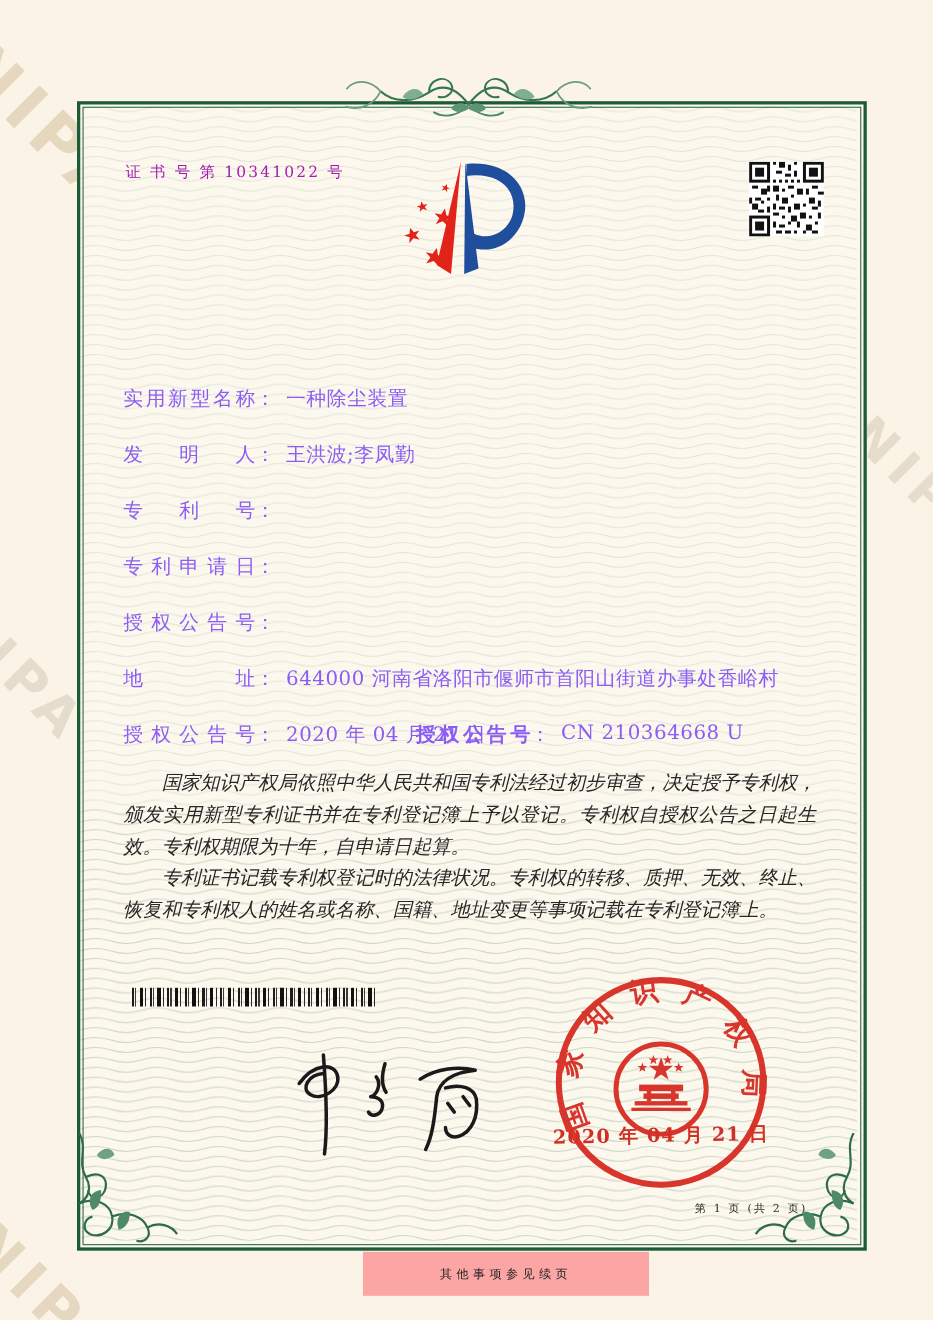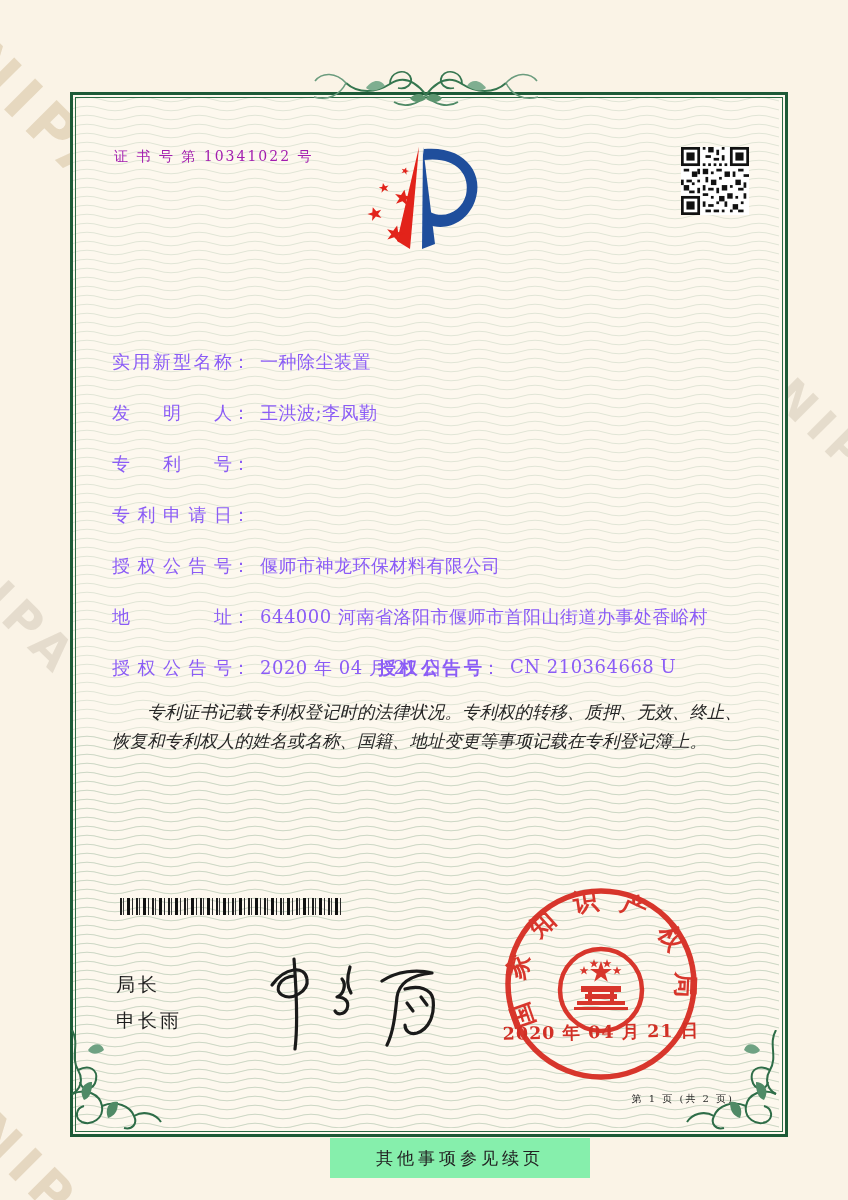--- a/index.html
+++ b/index.html
@@ -64,22 +64,22 @@
   }
   .signer{position:absolute;left:116px;top:966px;font-size:19px;letter-spacing:3px;color:#1e1e1e;line-height:36px;}
   .signature{position:absolute;left:242px;top:945px;}
   .seal{position:absolute;left:503px;top:886px;opacity:.93;}
   .pagenum{
     position:absolute;left:70px;top:1092px;width:664px;text-align:right;
     font-size:10px;letter-spacing:2px;color:#2a2a2a;
   }
   .footnote{
     position:absolute;left:330px;top:1138px;width:260px;height:40px;
-    background:#86efac;display:flex;align-items:center;justify-content:center;
-    font-size:17px;letter-spacing:4px;color:#222;z-index:3;
+    background:#fca5a5;display:flex;align-items:center;justify-content:center;
+    font-size:11px;letter-spacing:4px;color:#222;z-index:3;
   }
 </style>
 </head>
 <body>
 
 <div class="wm wm-1">CNIPA</div>
 <div class="wm wm-2">CNIPA</div>
 <div class="wm wm-3">CNIPA</div>
 <div class="wm wm-4">CNIPA</div>
 <div class="wm wm-5">CNIPA</div>
@@ -244,49 +244,45 @@
       <span class="flabel">专利号</span>
         <span class="fcolon">：</span>
     </div>
     <div class="frow">
       <span class="flabel">专利申请日</span>
         <span class="fcolon">：</span>
     </div>
     <div class="frow">
       <span class="flabel">授权公告号</span>
         <span class="fcolon">：</span>
-        <span class="fvalue">偃师市神龙环保材料有限公司</span>
     </div>
     <div class="frow">
       <span class="flabel">地址</span>
         <span class="fcolon">：</span>
         <span class="fvalue">644000 河南省洛阳市偃师市首阳山街道办事处香峪村</span>
     </div>
     <div class="frow">
       <span class="flabel">授权公告号</span>
         <span class="fcolon">：</span>
         <span class="fvalue">2020 年 04 月 21 日</span>
       <span class="fgroup2">
         <span class="flabel">授权公告号</span>
           <span class="fcolon">：</span>
           <span class="fvalue">CN 210364668 U</span>
       </span>
     </div>
   </div>
 
   <div class="paras">
+    <p>国家知识产权局依照中华人民共和国专利法经过初步审查，决定授予专利权，颁发实用新型专利证书并在专利登记簿上予以登记。专利权自授权公告之日起生效。专利权期限为十年，自申请日起算。</p>
     <p>专利证书记载专利权登记时的法律状况。专利权的转移、质押、无效、终止、恢复和专利权人的姓名或名称、国籍、地址变更等事项记载在专利登记簿上。</p>
   </div>
 
   <div class="barcode"></div>
 
-  <div class="signer">
-    <div>局长</div>
-    <div>申长雨</div>
-  </div>
 
   <svg class="signature" width="210" height="115" viewBox="0 0 200 115">
     <g stroke="#1a1a1a" stroke-width="3.2" fill="none" stroke-linecap="round" stroke-linejoin="round">
       <path d="M25 40 C38 22 58 20 60 34 C62 46 45 56 35 50 C26 44 34 32 47 31"></path>
       <path d="M47 14 C49 40 51 80 48 104"></path>
       <path d="M95 34 C100 40 96 50 90 52 C97 52 103 56 100 64 C97 70 90 70 88 66"></path>
       <path d="M103 22 C100 32 100 42 104 48"></path>
       <path d="M135 36 C150 26 170 24 185 28 C165 30 152 38 150 52 C148 72 146 88 140 100"></path>
       <path d="M158 44 C172 40 184 44 186 54 C188 70 182 84 170 88 C163 90 158 86 158 80"></path>
       <path d="M160 58 L166 66"></path>

